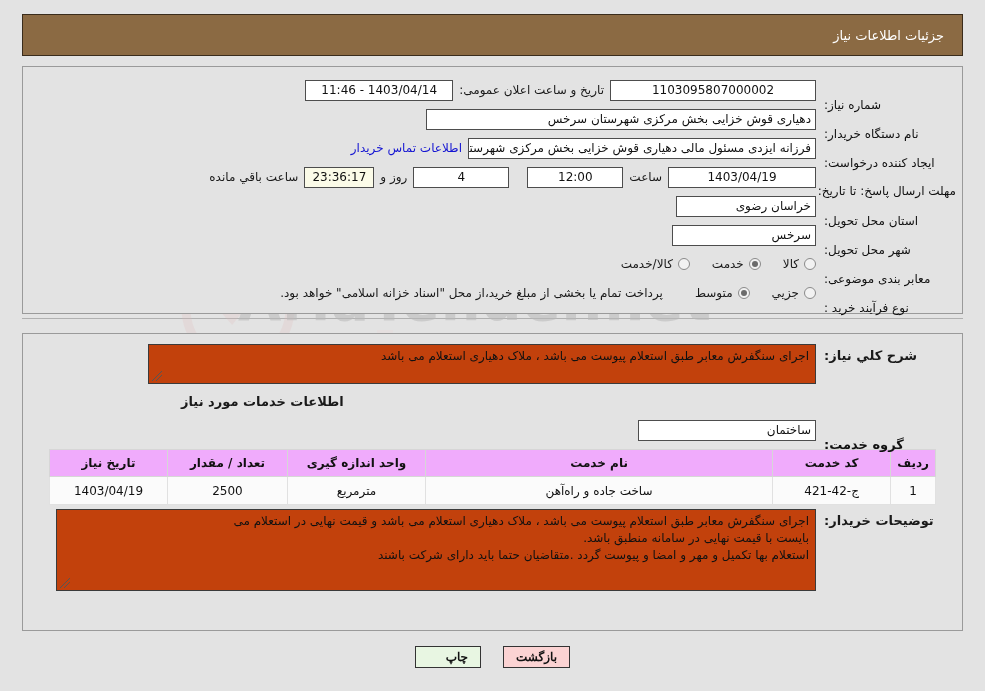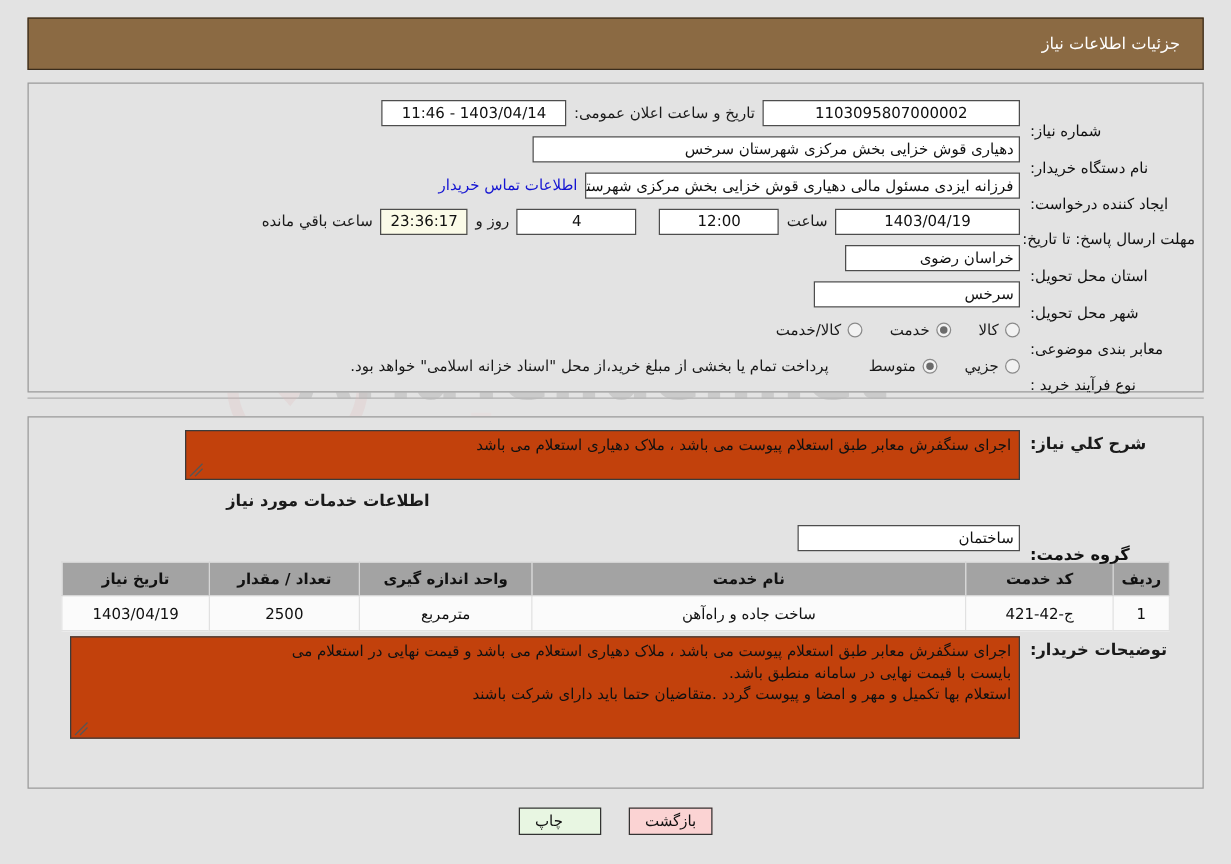--- a/index.html
+++ b/index.html
@@ -141,21 +141,21 @@
 
   
   .w-needno   { width: 206px; }
   .w-org      { width: 390px; }
   .w-creator  { width: 348px; }
   .w-date     { width: 148px; }
   .w-time     { width: 96px; }
   .w-days     { width: 96px; }
   .w-count    { width: 70px; }
   .w-province { width: 140px; }
-  .w-city     { width: 165px; }
+  .w-city     { width: 144px; }
   .w-pubdate  { width: 148px; }
   .w-group    { width: 178px; }
 
   
   .radio-group { display: flex; align-items: center; }
   .radio-item { display: flex; align-items: center; margin-left: 22px; white-space: nowrap; }
   .radio {
     width: 12px; height: 12px;
     border-radius: 50%;
     border: 1px solid #8a8a8a;
@@ -219,21 +219,21 @@
 
   
   .tbl-wrap { margin: 6px 20px 0 20px; }
   table.items {
     width: 100%;
     border-collapse: collapse;
     font-size: 12px;
     background: #fff;
   }
   table.items th {
-    background: #a3a3a3;
+    background: #f0abfc;
     border: 1px solid #d6d6d6;
     height: 27px;
     font-weight: bold;
     font-size: 12px;
     color: #111;
     text-align: center;
     padding: 0 6px;
   }
   table.items td {
     background: #fbfbfb;
@@ -255,24 +255,25 @@
     justify-content: center;
     gap: 22px;
     z-index: 10;
   }
   .btn {
     border: 1px solid #333;
     height: 22px;
     min-width: 66px;
     font-size: 12px;
     line-height: 20px;
-    text-align: left;
+    text-align: right;
     padding: 0 12px;
     cursor: pointer;
     color: #111;
+    font-weight: bold;
   }
   .btn-back  { background: #fbd3d3; }
   .btn-print { background: #e8f6e2; }
 
   .hr-sep {
     height: 0;
     border-top: 1px solid #b0b0b0;
     margin: 4px 22px 0 22px;
   }
 </style>

